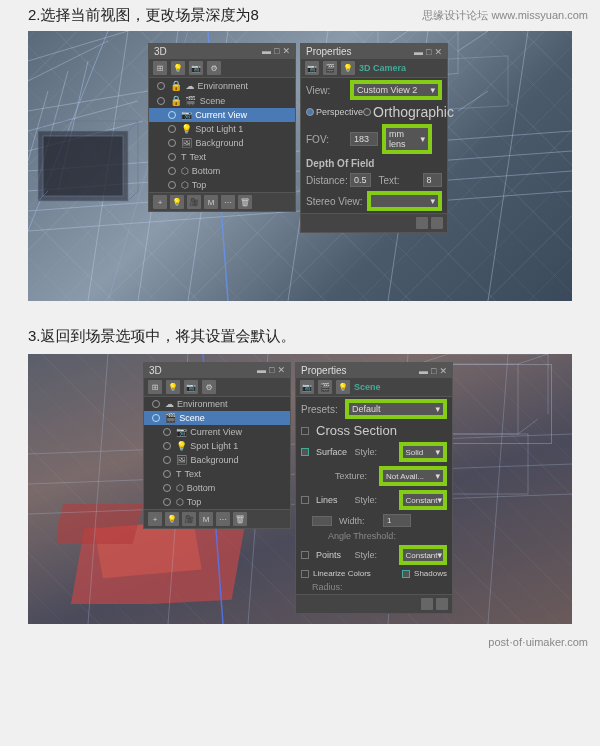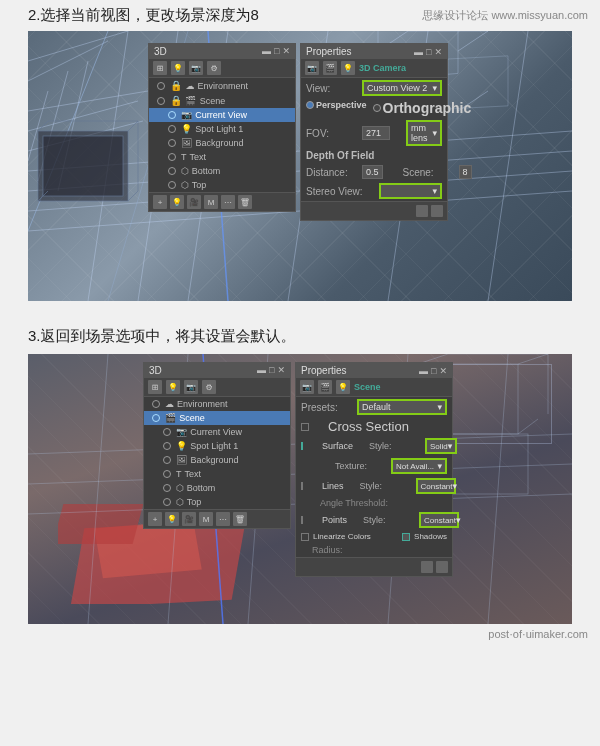--- a/index.html
+++ b/index.html
@@ -147,30 +147,30 @@
       padding: 2px 4px;
       display: flex;
       gap: 4px;
       align-items: center;
       border-bottom: 1px solid #555;
     }
     .props-row {
       display: flex;
       align-items: center;
       padding: 2px 5px;
-      gap: 16px;
+      gap: 4px;
       font-size: 10px;
     }
     .props-label {
       color: #aaa;
       min-width: 40px;
     }
     .props-dropdown {
       background: #555;
-      border: 2px solid #84cc16;
+      border: 4px solid #84cc16;
       padding: 1px 3px;
       font-size: 9px;
       color: #ddd;
       flex: 1;
       display: flex;
       justify-content: space-between;
       align-items: center;
     }
     .props-input {
       background: #555;
@@ -181,25 +181,23 @@
       width: 28px;
     }
     .props-section-label {
       color: #bbb;
       font-weight: bold;
       padding: 2px 5px;
       font-size: 10px;
     }
     .props-radio-row {
       display: flex;
-      gap: 6px;
       padding: 2px 5px;
-      align-items: flex-start;
-      font-size: 10px;
-      font-weight: bold;
+      align-items: center;
+      font-size: 10px;
     }
     .radio-opt {
       display: flex;
       align-items: center;
       gap: 2px;
     }
     .radio-dot {
       width: 8px; height: 8px;
       border-radius: 50%;
       border: 1px solid #999;
@@ -254,21 +252,21 @@
       position: absolute;
       inset: 0;
       background-image:
         repeating-linear-gradient(45deg, rgba(255,255,255,0.03) 0px, rgba(255,255,255,0.03) 1px, transparent 1px, transparent 25px);
     }
 
     
     .footer-bar {
       display: flex;
       justify-content: flex-end;
-      padding: 4px 12px;
+      padding: 12px 12px;
       background: #f0f0f0;
     }
     .footer-watermark {
       font-size: 11px;
       color: #888;
     }
 
     
     .wireframe-svg {
       position: absolute;
@@ -443,33 +441,33 @@
           <span style="font-size:9px">Perspective</span>
         </div>
         <div class="radio-opt">
           <span class="radio-dot"></span>
           <span style="font-size:14px">Orthographic</span>
         </div>
       </div>
 
       <div class="props-row">
         <span class="props-label">FOV:</span>
-        <span class="props-input">271</span>
+        <span class="props-input">183</span>
         <div class="props-dropdown" style="max-width:50px">
           <span>mm lens</span>
           <span>▾</span>
         </div>
       </div>
 
       <div class="props-section-label">Depth Of Field</div>
 
       <div class="props-row">
         <span class="props-label">Distance:</span>
         <span class="props-input">0.5</span>
-        <span class="props-label" style="margin-left:4px">Scene:</span>
+        <span class="props-label" style="margin-left:4px">Text:</span>
         <span class="props-input">8</span>
       </div>
 
       <div class="props-row">
         <span class="props-label">Stereo View:</span>
         <div class="props-dropdown">
           <span></span>
           <span>▾</span>
         </div>
       </div>
@@ -642,21 +640,26 @@
 
       <div class="props-row">
         <span style="width:8px;height:8px;border:1px solid #777;display:inline-block;margin-right:3px"></span>
         <span style="font-size:9px;flex:1">Lines</span>
         <span class="props-label" style="font-size:9px">Style:</span>
         <div class="props-dropdown" style="width:40px">
           <span style="font-size:8px">Constant</span>
           <span>▾</span>
         </div>
       </div>
-      <div class="props-row" style="padding-left:24px;">
+      <div class="props-row" style="padding-left:16px;">
+        <span style="width:20px;height:10px;background:#555;border:1px solid #666;display:inline-block;margin-right:3px"></span>
+        <span class="props-label" style="font-size:9px">Width:</span>
+        <span class="props-input" style="font-size:8px">1</span>
+      </div>
+      <div class="props-row" style="padding-left:32px;">
         <span style="font-size:9px;color:#888">Angle Threshold:</span>
       </div>
 
       <div class="props-row">
         <span style="width:8px;height:8px;border:1px solid #777;display:inline-block;margin-right:3px"></span>
         <span style="font-size:9px;flex:1">Points</span>
         <span class="props-label" style="font-size:9px">Style:</span>
         <div class="props-dropdown" style="width:40px">
           <span style="font-size:8px">Constant</span>
           <span>▾</span>

